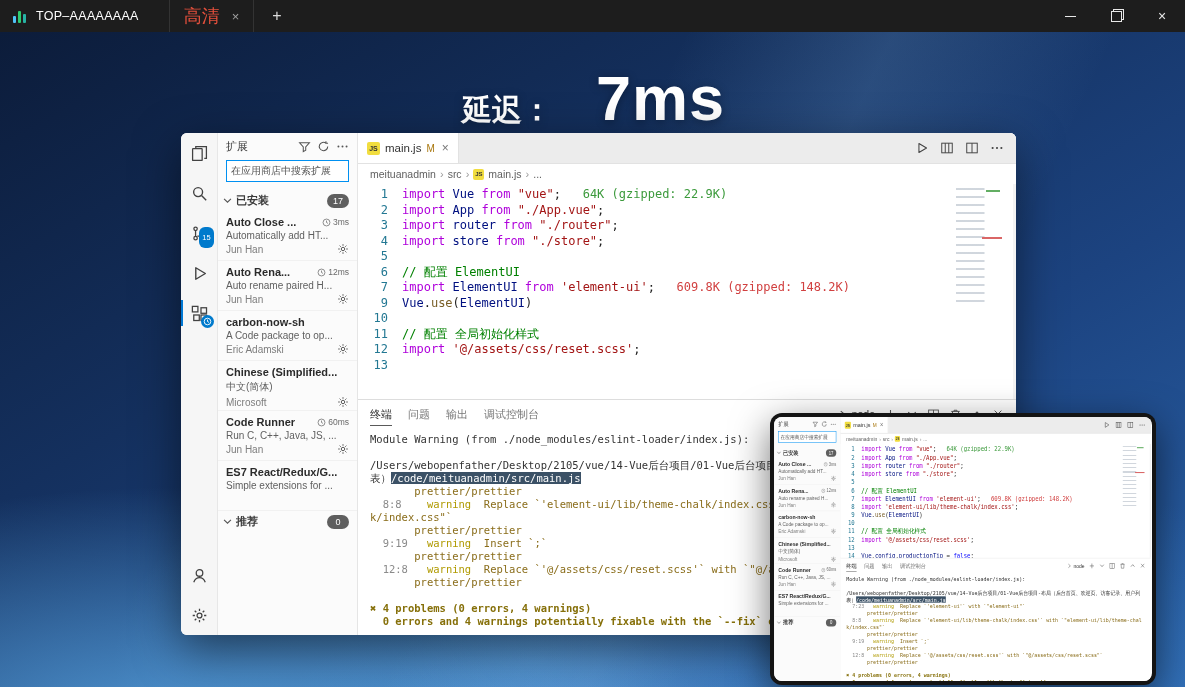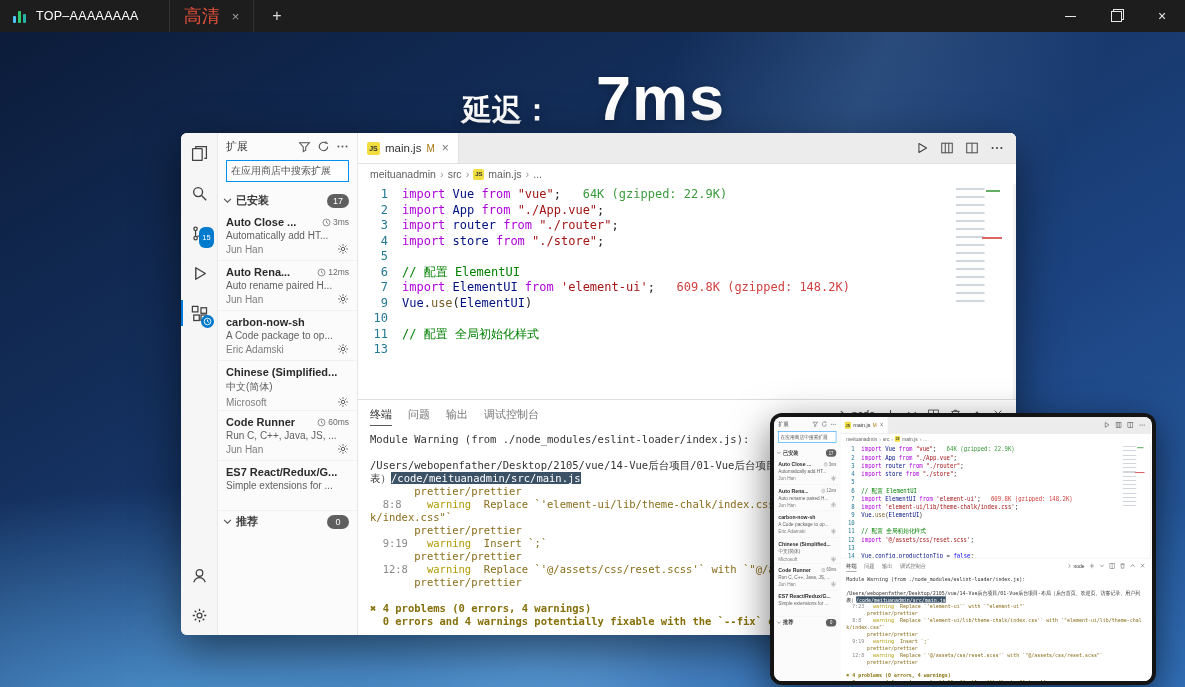--- a/index.html
+++ b/index.html
@@ -418,20 +418,21 @@
           <div class="cl"><span class="ln">1</span><span class="k">import </span><span class="i">Vue</span><span class="k"> from </span><span class="s">"vue"</span><span class="p">;</span><span class="ann-g">   64K (gzipped: 22.9K)</span></div>
           <div class="cl"><span class="ln">2</span><span class="k">import </span><span class="i">App</span><span class="k"> from </span><span class="s">"./App.vue"</span><span class="p">;</span></div>
           <div class="cl"><span class="ln">3</span><span class="k">import </span><span class="i">router</span><span class="k"> from </span><span class="s">"./router"</span><span class="p">;</span></div>
           <div class="cl"><span class="ln">4</span><span class="k">import </span><span class="i">store</span><span class="k"> from </span><span class="s">"./store"</span><span class="p">;</span></div>
           <div class="cl"><span class="ln">5</span><span>&nbsp;</span></div>
           <div class="cl"><span class="ln">6</span><span class="c">// 配置 ElementUI</span></div>
           <div class="cl"><span class="ln">7</span><span class="k">import </span><span class="i">ElementUI</span><span class="k"> from </span><span class="s">'element-ui'</span><span class="p">;</span><span class="ann-r">   609.8K (gzipped: 148.2K)</span></div>
           <div class="cl"><span class="ln">9</span><span class="i">Vue</span><span class="p">.</span><span class="m">use</span><span class="p">(</span><span class="i">ElementUI</span><span class="p">)</span></div>
           <div class="cl"><span class="ln">10</span><span>&nbsp;</span></div>
           <div class="cl"><span class="ln">11</span><span class="c">// 配置 全局初始化样式</span></div>
+          <div class="cl"><span class="ln">12</span><span class="k">import </span><span class="s">'@/assets/css/reset.scss'</span><span class="p">;</span></div>
           <div class="cl"><span class="ln">13</span><span>&nbsp;</span></div>
         </div>
       <div class="minimap"></div>
       <div class="scrollbar-shadow"></div>
     </div>
 
     <div class="panel">
       <div class="panel-tabs">
         <span class="ptab active">终端</span>
         <span class="ptab">问题</span>

